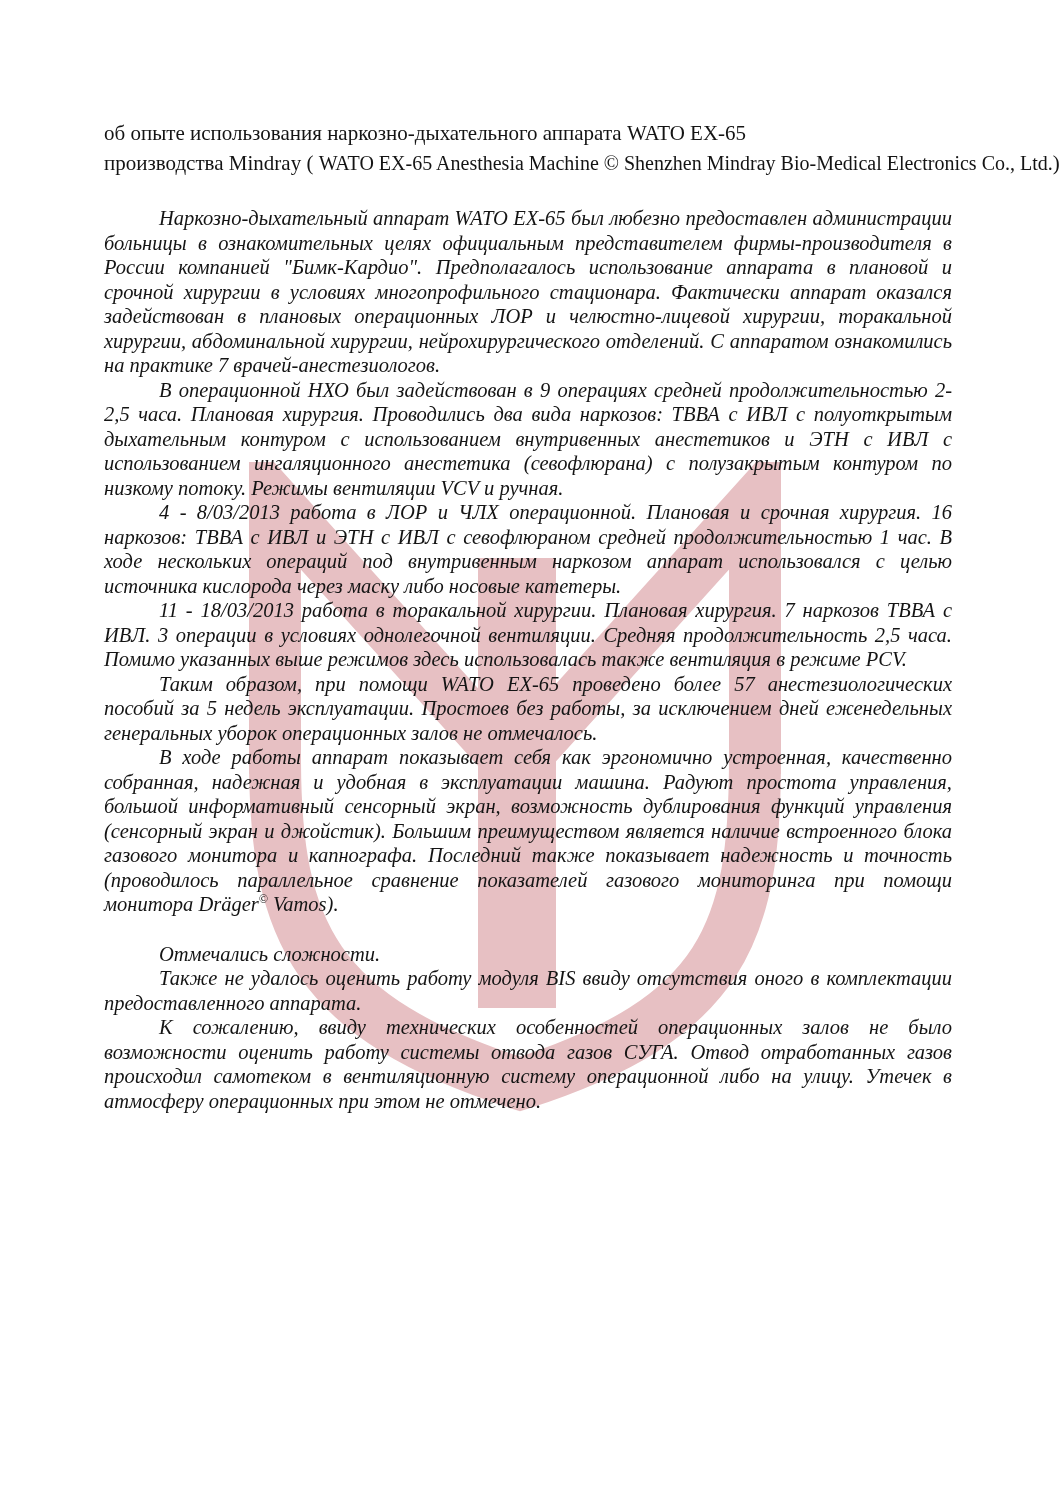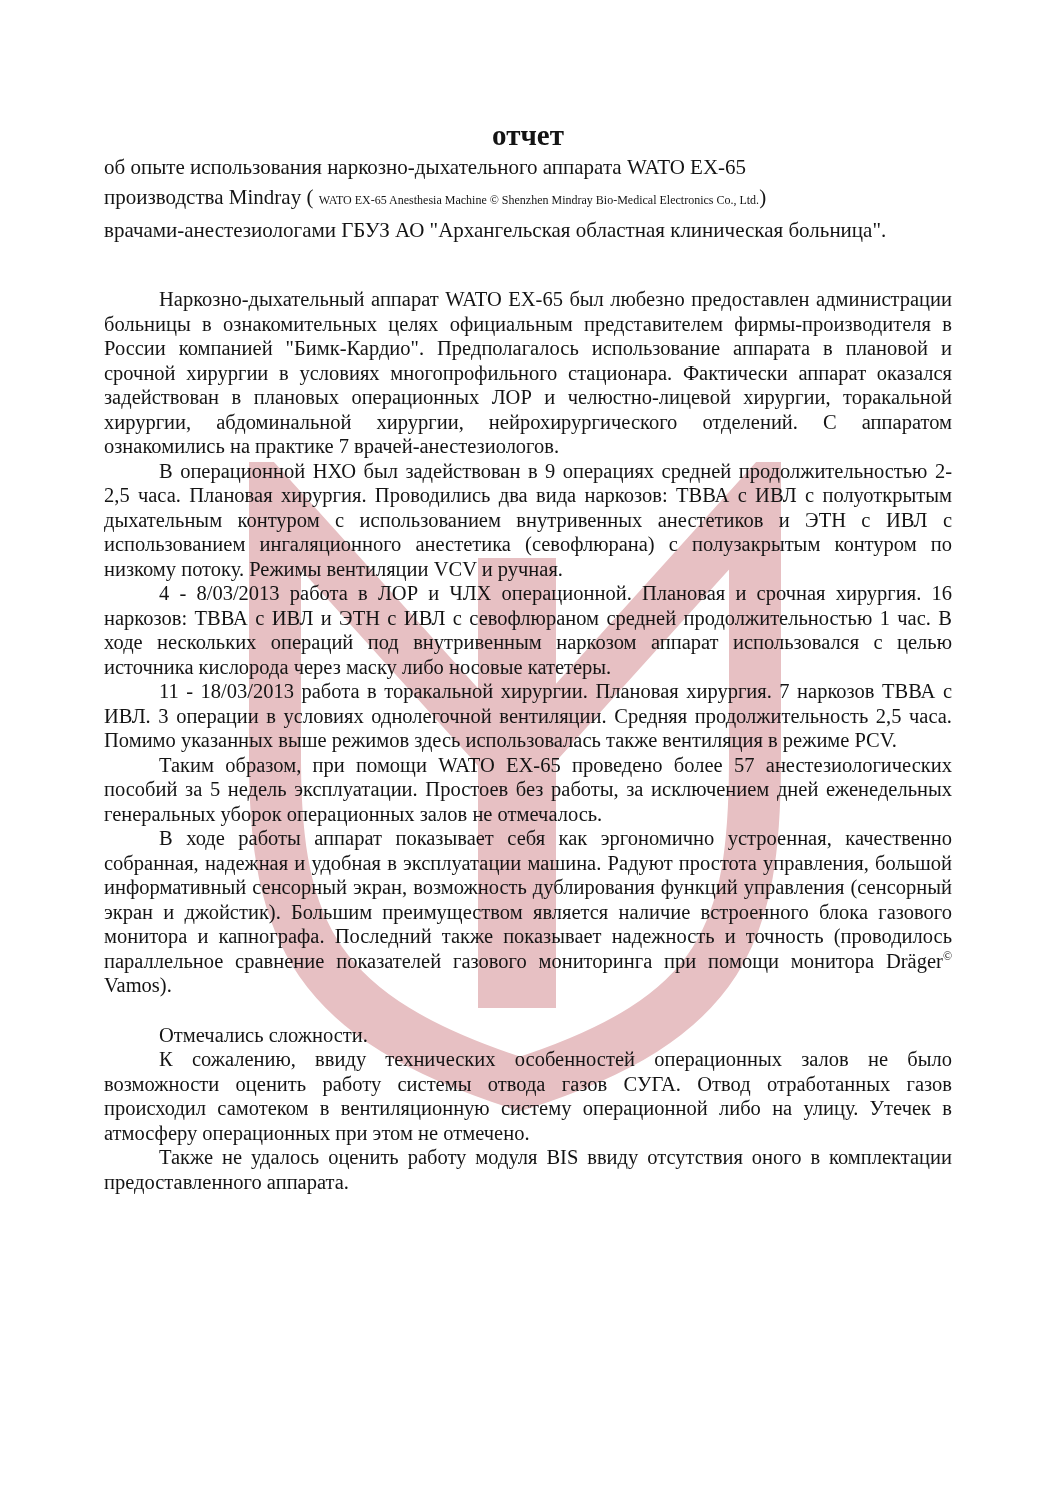--- a/index.html
+++ b/index.html
@@ -31,27 +31,28 @@
     line-height:34px;
     margin:0;
   }
   .subtitle {
     text-align:left;
     font-size:21px;
     line-height:30px;
     white-space:nowrap;
   }
   .subtitle .small-en {
-    font-size:12px;
+    font-size:20px;
   }
   .doc-body {
-    margin-top:42px;
+    margin-top:28px;
     font-size:20.5px;
     line-height:24.5px;
     text-align:justify;
+    font-style:italic;
   }
   .doc-body p {
     margin:0;
     text-indent:55px;
   }
   .doc-body p.spaced {
     margin-top:25px;
   }
   sup.copy {
     font-size:12px;
@@ -69,33 +70,31 @@
 
       <path d="M35,296 C35,470 75,556 280,622 C485,556 515,470 515,296"></path>
     </g>
 
     <rect x="238" y="96" width="78" height="450" fill="#e7c0c3"></rect>
   </svg>
 </div>
 
 <div class="content">
 
-  <p class="doc-title">отчет</p>
 
   <div class="subtitle">об опыте использования наркозно-дыхательного аппарата WATO EX-65</div>
 
   <div class="subtitle"><span>производства  Mindray ( </span><span class="small-en">WATO EX-65 Anesthesia Machine © Shenzhen Mindray Bio-Medical Electronics Co., Ltd.</span><span>)</span></div>
 
-  <div class="subtitle">врачами-анестезиологами ГБУЗ АО "Архангельская областная клиническая больница".</div>
 
   <div class="doc-body">
     <p>Наркозно-дыхательный аппарат WATO EX-65 был любезно предоставлен администрации больницы в ознакомительных целях официальным представителем фирмы-производителя в России компанией "Бимк-Кардио". Предполагалось использование аппарата в плановой и срочной хирургии в условиях многопрофильного стационара. Фактически аппарат оказался задействован в плановых операционных ЛОР и челюстно-лицевой хирургии, торакальной хирургии, абдоминальной хирургии, нейрохирургического отделений. С аппаратом ознакомились на практике 7 врачей-анестезиологов.</p>
     <p>В операционной НХО был задействован в 9 операциях средней продолжительностью 2-2,5 часа. Плановая хирургия. Проводились два вида наркозов: ТВВА с ИВЛ с полуоткрытым дыхательным контуром с использованием внутривенных анестетиков и ЭТН с ИВЛ с использованием ингаляционного анестетика (севофлюрана) с полузакрытым контуром по низкому потоку. Режимы вентиляции VCV и ручная.</p>
     <p>4 - 8/03/2013 работа в ЛОР и ЧЛХ операционной. Плановая и срочная хирургия. 16 наркозов: ТВВА с ИВЛ и ЭТН с ИВЛ с севофлюраном средней продолжительностью 1 час. В ходе нескольких операций под внутривенным наркозом аппарат использовался с целью источника кислорода через маску либо носовые катетеры.</p>
     <p>11 - 18/03/2013 работа в торакальной хирургии. Плановая хирургия. 7 наркозов ТВВА с ИВЛ. 3 операции в условиях однолегочной вентиляции. Средняя продолжительность 2,5 часа. Помимо указанных выше режимов здесь использовалась также вентиляция в режиме PCV.</p>
     <p>Таким образом, при помощи WATO EX-65 проведено более 57 анестезиологических пособий за 5 недель эксплуатации. Простоев без работы, за исключением дней еженедельных генеральных уборок операционных залов не отмечалось.</p>
     <p><span>В ходе работы аппарат показывает себя как эргономично устроенная, качественно собранная, надежная и удобная в эксплуатации машина. Радуют простота управления, большой информативный сенсорный экран, возможность дублирования функций управления (сенсорный экран и джойстик). Большим преимуществом является наличие встроенного блока газового монитора и капнографа. Последний также показывает надежность и точность (проводилось параллельное сравнение показателей газового мониторинга при помощи монитора Dräger</span><sup class="copy">©</sup><span> Vamos).</span></p>
     <p class="spaced">Отмечались сложности.</p>
+    <p>Также не удалось оценить работу модуля BIS ввиду отсутствия оного в комплектации предоставленного аппарата.</p>
     <p>К сожалению, ввиду технических особенностей операционных залов не было возможности оценить работу системы отвода газов СУГА. Отвод отработанных газов происходил самотеком в вентиляционную систему операционной либо на улицу. Утечек в атмосферу операционных при этом не отмечено.</p>
-    <p>Также не удалось оценить работу модуля BIS ввиду отсутствия оного в комплектации предоставленного аппарата.</p>
   </div>
 
 </div>
 
 </body></html>

